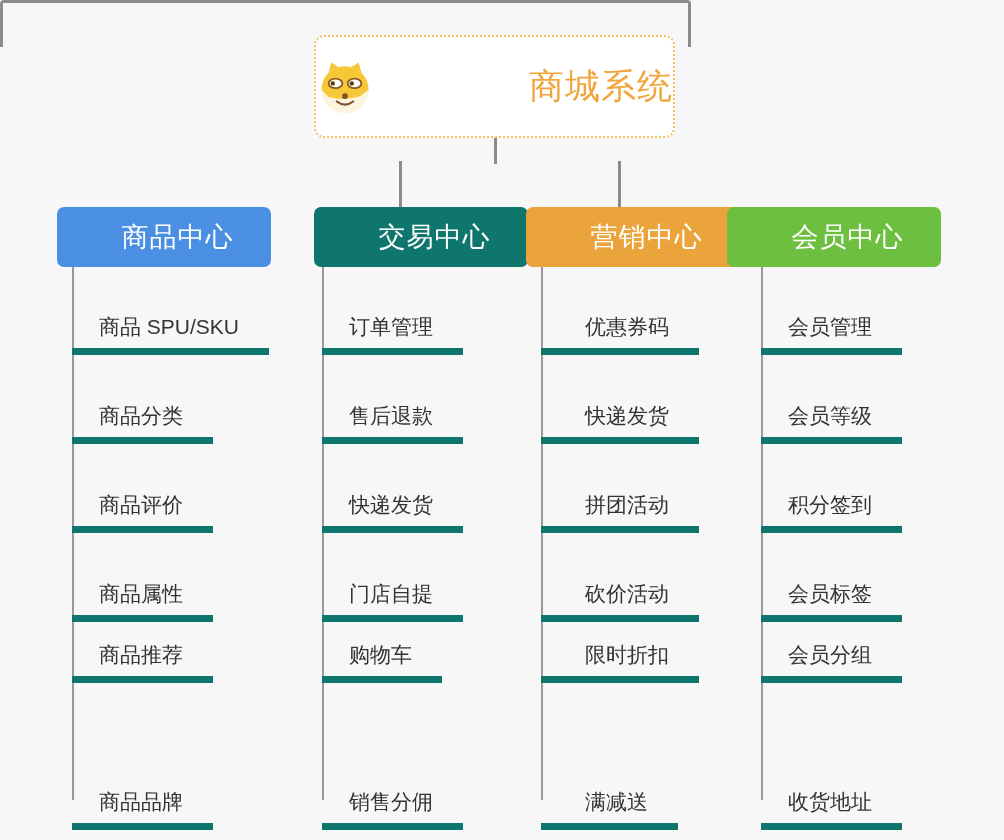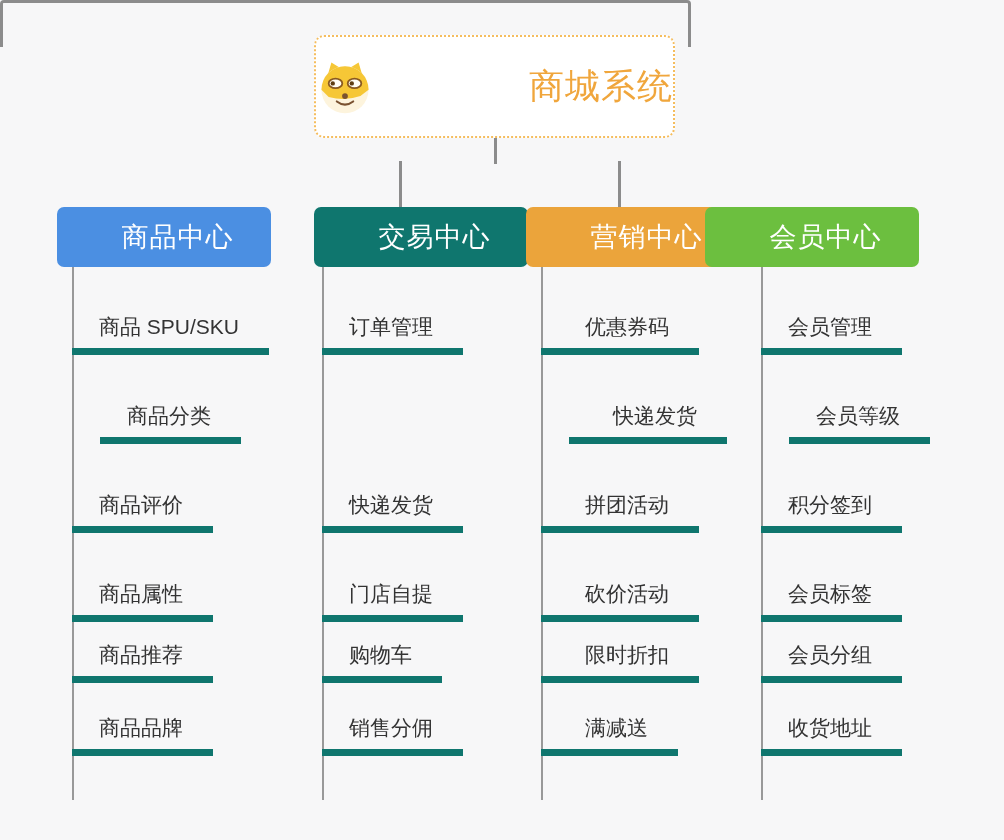--- a/index.html
+++ b/index.html
@@ -48,43 +48,43 @@
     position:absolute;top:207px;width:187px;height:60px;
     border-radius:7px;
     display:flex;align-items:center;justify-content:center;
     color:#ffffff;font-size:27px;letter-spacing:1px;
     cursor:pointer;
     padding-left:27px;
   }
   .b0{left:57px;background:#4b8fe2;}
   .b1{left:307px;background:#0f766e;margin-left:7px;}
   .b2{left:526px;background:#eba43b;}
-  .b3{left:705px;background:#6cbf3f;}
+  .b3{left:727px;background:#6cbf3f;}
 
   
   .vline{position:absolute;top:267px;width:2px;height:533px;background:#999999;}
   .vl0{left:72px;}
   .vl1{left:322px;}
   .vl2{left:541px;}
   .vl3{left:761px;}
 
   
   .leaf{
     position:absolute;
     height:40px;box-sizing:border-box;
     display:flex;align-items:flex-end;
     padding:0 30px 7px 27px;
     border-bottom:7px solid #0f766e;
     font-size:21px;color:#333333;
     white-space:nowrap;
     cursor:pointer;
   }
   .c0{left:72px;} .c1{left:322px;} .c2{left:541px;padding-left:44px;} .c3{left:761px;}
-  .r0{top:315px;} .r1{top:404px;margin-left:28px;} .r2{top:493px;}
-  .r3{top:582px;} .r4{top:643px;} .r5{top:716px;}
+  .r0{top:315px;} .r1{top:404px;} .r2{top:493px;}
+  .r3{top:582px;} .r4{top:643px;} .r5{top:790px;}
 </style>
 </head>
 <body>
 
 <div class="canvas">
 
   <div class="conn root-drop"></div>
   <div class="elbow"></div>
   <div class="conn stub stub2"></div>
   <div class="conn stub stub3"></div>
@@ -116,20 +116,21 @@
   <div class="vline vl3"></div>
 
   <div class="leaf c0 r0">商品 SPU/SKU</div>
   <div class="leaf c0 r1">商品分类</div>
   <div class="leaf c0 r2">商品评价</div>
   <div class="leaf c0 r3">商品属性</div>
   <div class="leaf c0 r4">商品推荐</div>
   <div class="leaf c0 r5">商品品牌</div>
 
   <div class="leaf c1 r0">订单管理</div>
+  <div class="leaf c1 r1">售后退款</div>
   <div class="leaf c1 r2">快递发货</div>
   <div class="leaf c1 r3">门店自提</div>
   <div class="leaf c1 r5">销售分佣</div>
   <div class="leaf c1 r4">购物车</div>
 
   <div class="leaf c2 r0">优惠券码</div>
   <div class="leaf c2 r1">快递发货</div>
   <div class="leaf c2 r2">拼团活动</div>
   <div class="leaf c2 r4">限时折扣</div>
   <div class="leaf c2 r3">砍价活动</div>

